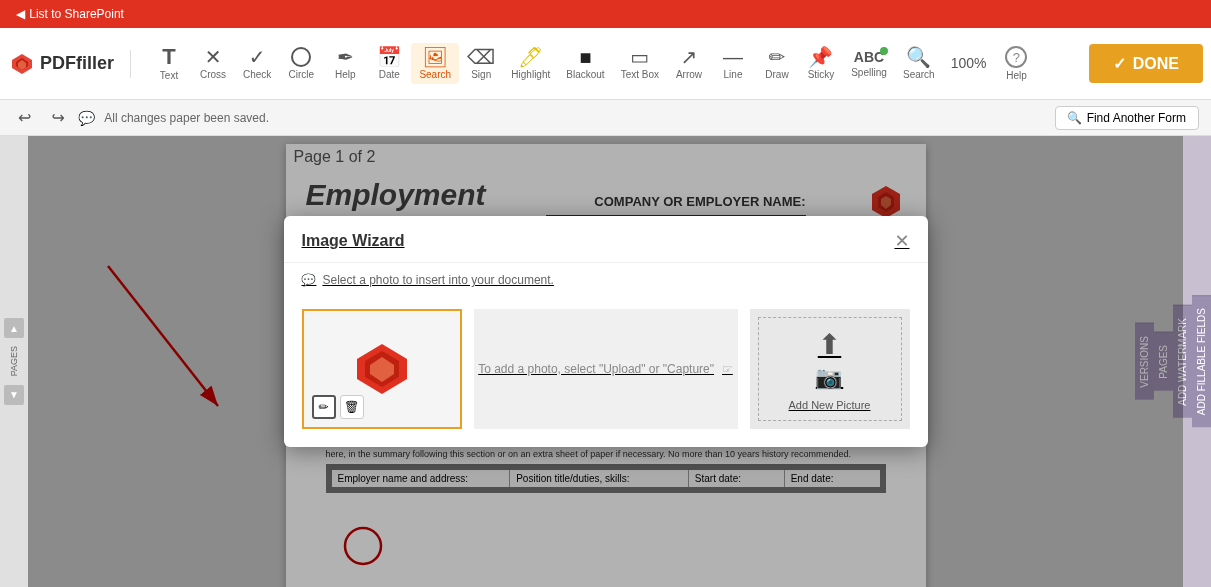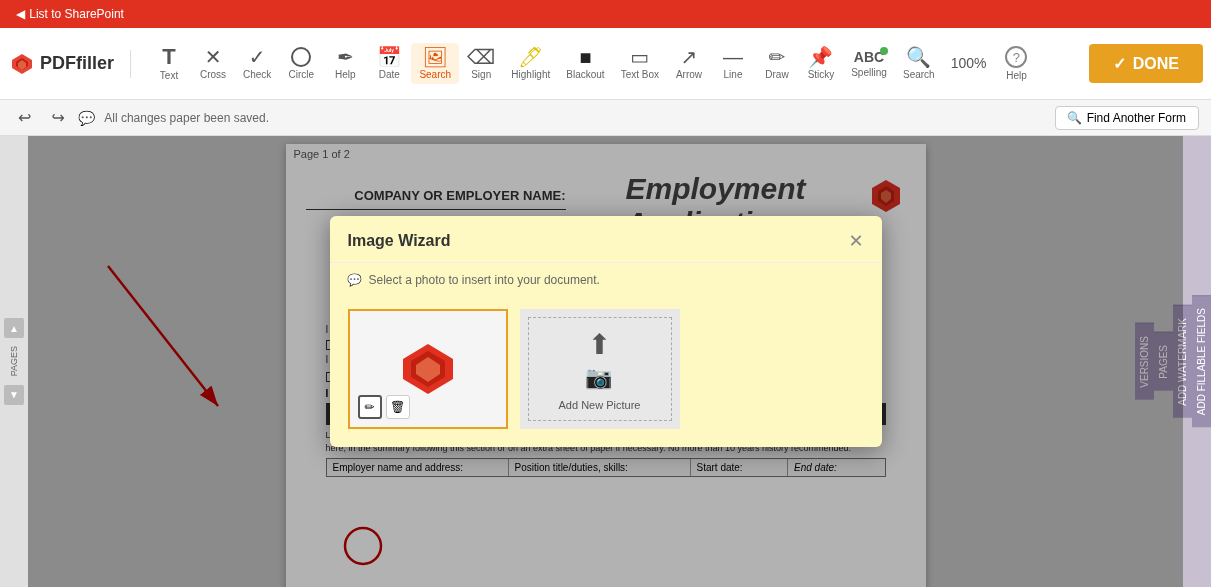--- a/index.html
+++ b/index.html
@@ -184,21 +184,21 @@
       position: absolute;
       left: 50%;
       transform: translateX(-50%);
       top: 8px;
       width: 640px;
       background: white;
       min-height: 450px;
       box-shadow: 0 2px 8px rgba(0,0,0,0.3);
     }
     .page-label {
-      font-size: 11px;
+      font-size: 16px;
       color: #555;
       padding: 4px 8px;
     }
     .doc-inner {
       padding: 8px 20px;
     }
     .doc-header {
       display: flex;
       justify-content: space-between;
       align-items: flex-start;
@@ -251,26 +251,27 @@
       width: 100%;
       height: 100%;
       background: rgba(0,0,0,0.3);
       display: flex;
       align-items: flex-start;
       justify-content: center;
       padding-top: 80px;
       z-index: 100;
     }
     #modal {
-      background: #fef9c3;
+      background: #ffffff;
       border-radius: 6px;
       box-shadow: 0 4px 24px rgba(0,0,0,0.4);
-      width: 552px;
+      width: 644px;
       padding: 0;
       position: relative;
+      text-decoration: underline;
     }
     .modal-header {
       display: flex;
       align-items: center;
       justify-content: space-between;
       padding: 14px 18px 10px;
       border-bottom: 1px solid #eee;
     }
     .modal-title {
       font-size: 16px;
@@ -413,21 +414,21 @@
       margin-top: 4px;
     }
     .employment-history-desc {
       font-size: 9px;
       color: #333;
       padding: 4px 0;
       line-height: 1.4;
     }
     .employer-table-header {
       display: flex;
-      border: 1px solid #737373;
+      border: 6px solid #737373;
       font-size: 10px;
       background: #f5f5f5;
     }
     .employer-cell {
       border-right: 1px solid #999;
       padding: 3px 6px;
     }
 
     
     .arrow-svg {
@@ -571,27 +572,27 @@
     </svg>
 
     <svg style="position:absolute; top:385px; left:310px; z-index:5; pointer-events:none;" width="50" height="50">
       <circle cx="25" cy="25" r="18" fill="none" stroke="#c00000" stroke-width="2.5"></circle>
     </svg>
 
     <div id="doc-content">
       <div class="page-label">Page 1 of 2</div>
       <div class="doc-inner">
         <div class="doc-header">
+          <div>
+            <div class="doc-title">Employment</div>
+            <div class="doc-title">Application</div>
+          </div>
           <div style="text-align:right; padding-top:8px;">
             <div class="doc-company-area">COMPANY OR EMPLOYER NAME:</div>
             <div class="doc-company-line"></div>
-          </div>
-          <div>
-            <div class="doc-title">Employment</div>
-            <div class="doc-title">Application</div>
           </div>
           <div>
             
             <svg width="40" height="40" viewBox="0 0 40 40" style="margin-top:4px;">
               <polygon points="20,4 34,12 34,28 20,36 6,28 6,12" fill="#e03020"></polygon>
               <polygon points="20,10 28,15 28,25 20,30 12,25 12,15" fill="#c02010"></polygon>
               <polygon points="20,14 25,17 25,23 20,27 15,23 15,17" fill="#e06040"></polygon>
             </svg>
           </div>
         </div>
@@ -626,21 +627,21 @@
             <span class="doc-form-check"><span class="checkbox-sq"></span> Split</span>
             <span class="doc-form-check"><span class="checkbox-sq"></span> Graveyard</span>
             <span class="doc-form-label">Other:</span>
           </div>
           <div class="employment-history-bar">EMPLOYMENT HISTORY</div>
           <div class="employment-history-desc">List most recent employment first. Include summer or temporary jobs. Be sure all your experience or employers related to this job are listed here, in the summary following this section or on an extra sheet of paper if necessary. No more than 10 years history recommended.</div>
           <div class="employer-table-header">
             <div class="employer-cell" style="flex:2;">Employer name and address:</div>
             <div class="employer-cell" style="flex:2;">Position title/duties, skills:</div>
             <div class="employer-cell" style="flex:1;">Start date:</div>
-            <div class="employer-cell" style="flex:1; border-right:none;font-style:italic;">End date:</div>
+            <div class="employer-cell" style="flex:1; border-right:none;">End date:</div>
           </div>
         </div>
       </div>
     </div>
 
     <div id="modal-overlay">
       <div id="modal">
         <div class="modal-header">
           <span class="modal-title">Image Wizard</span>
           <button class="modal-close">✕</button>
@@ -656,20 +657,24 @@
               <polygon points="40,5 65,20 65,40 40,55 15,40 15,20" fill="#e03020"></polygon>
               <polygon points="40,12 57,22 57,38 40,48 23,38 23,22" fill="#c02010"></polygon>
               <polygon points="40,18 52,26 52,35 40,43 28,35 28,26" fill="#e06040"></polygon>
             </svg>
             <div class="preview-actions">
               <div class="preview-action-btn active">✏</div>
               <div class="preview-action-btn">🗑</div>
             </div>
           </div>
 
+          <div class="upload-area">
+            <span>To add a photo, select "Upload" or "Capture"</span>
+            <span>☞</span>
+          </div>
 
           <div class="capture-box">
             <span class="capture-upload-icon">⬆</span>
             <span class="capture-camera-icon">📷</span>
             <span class="add-new-label">Add New Picture</span>
           </div>
         </div>
       </div>
     </div>
 

